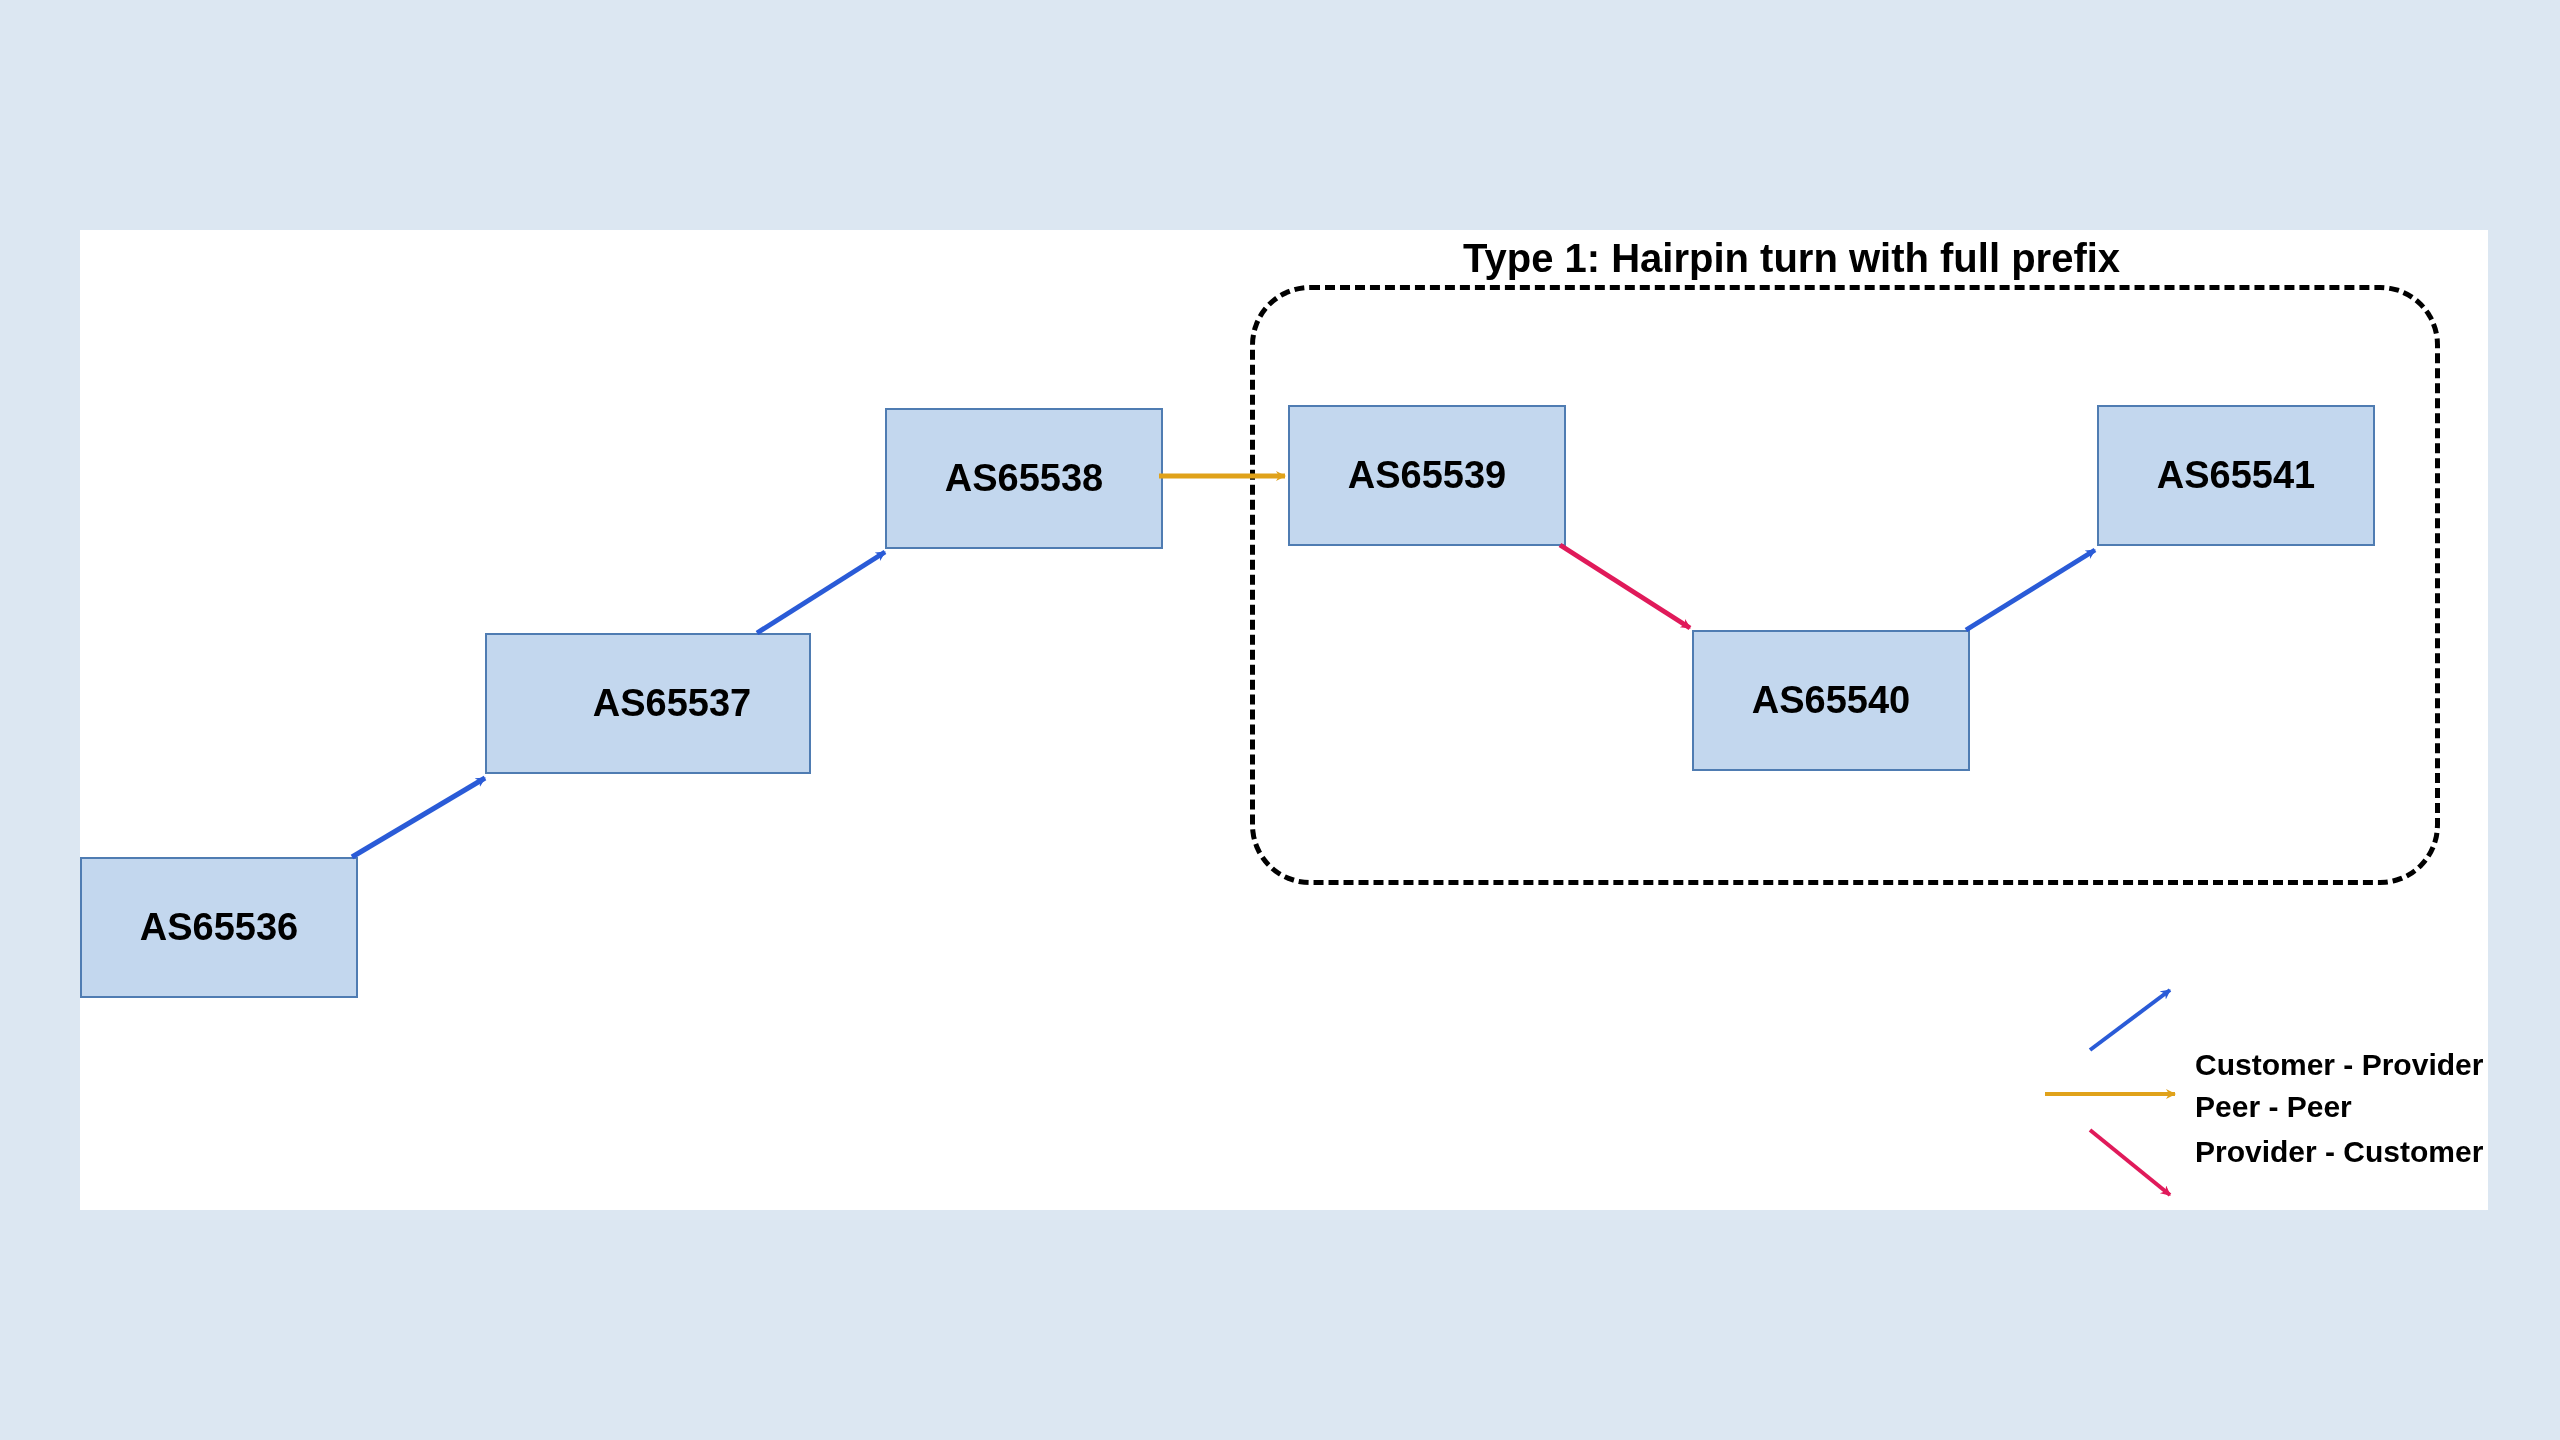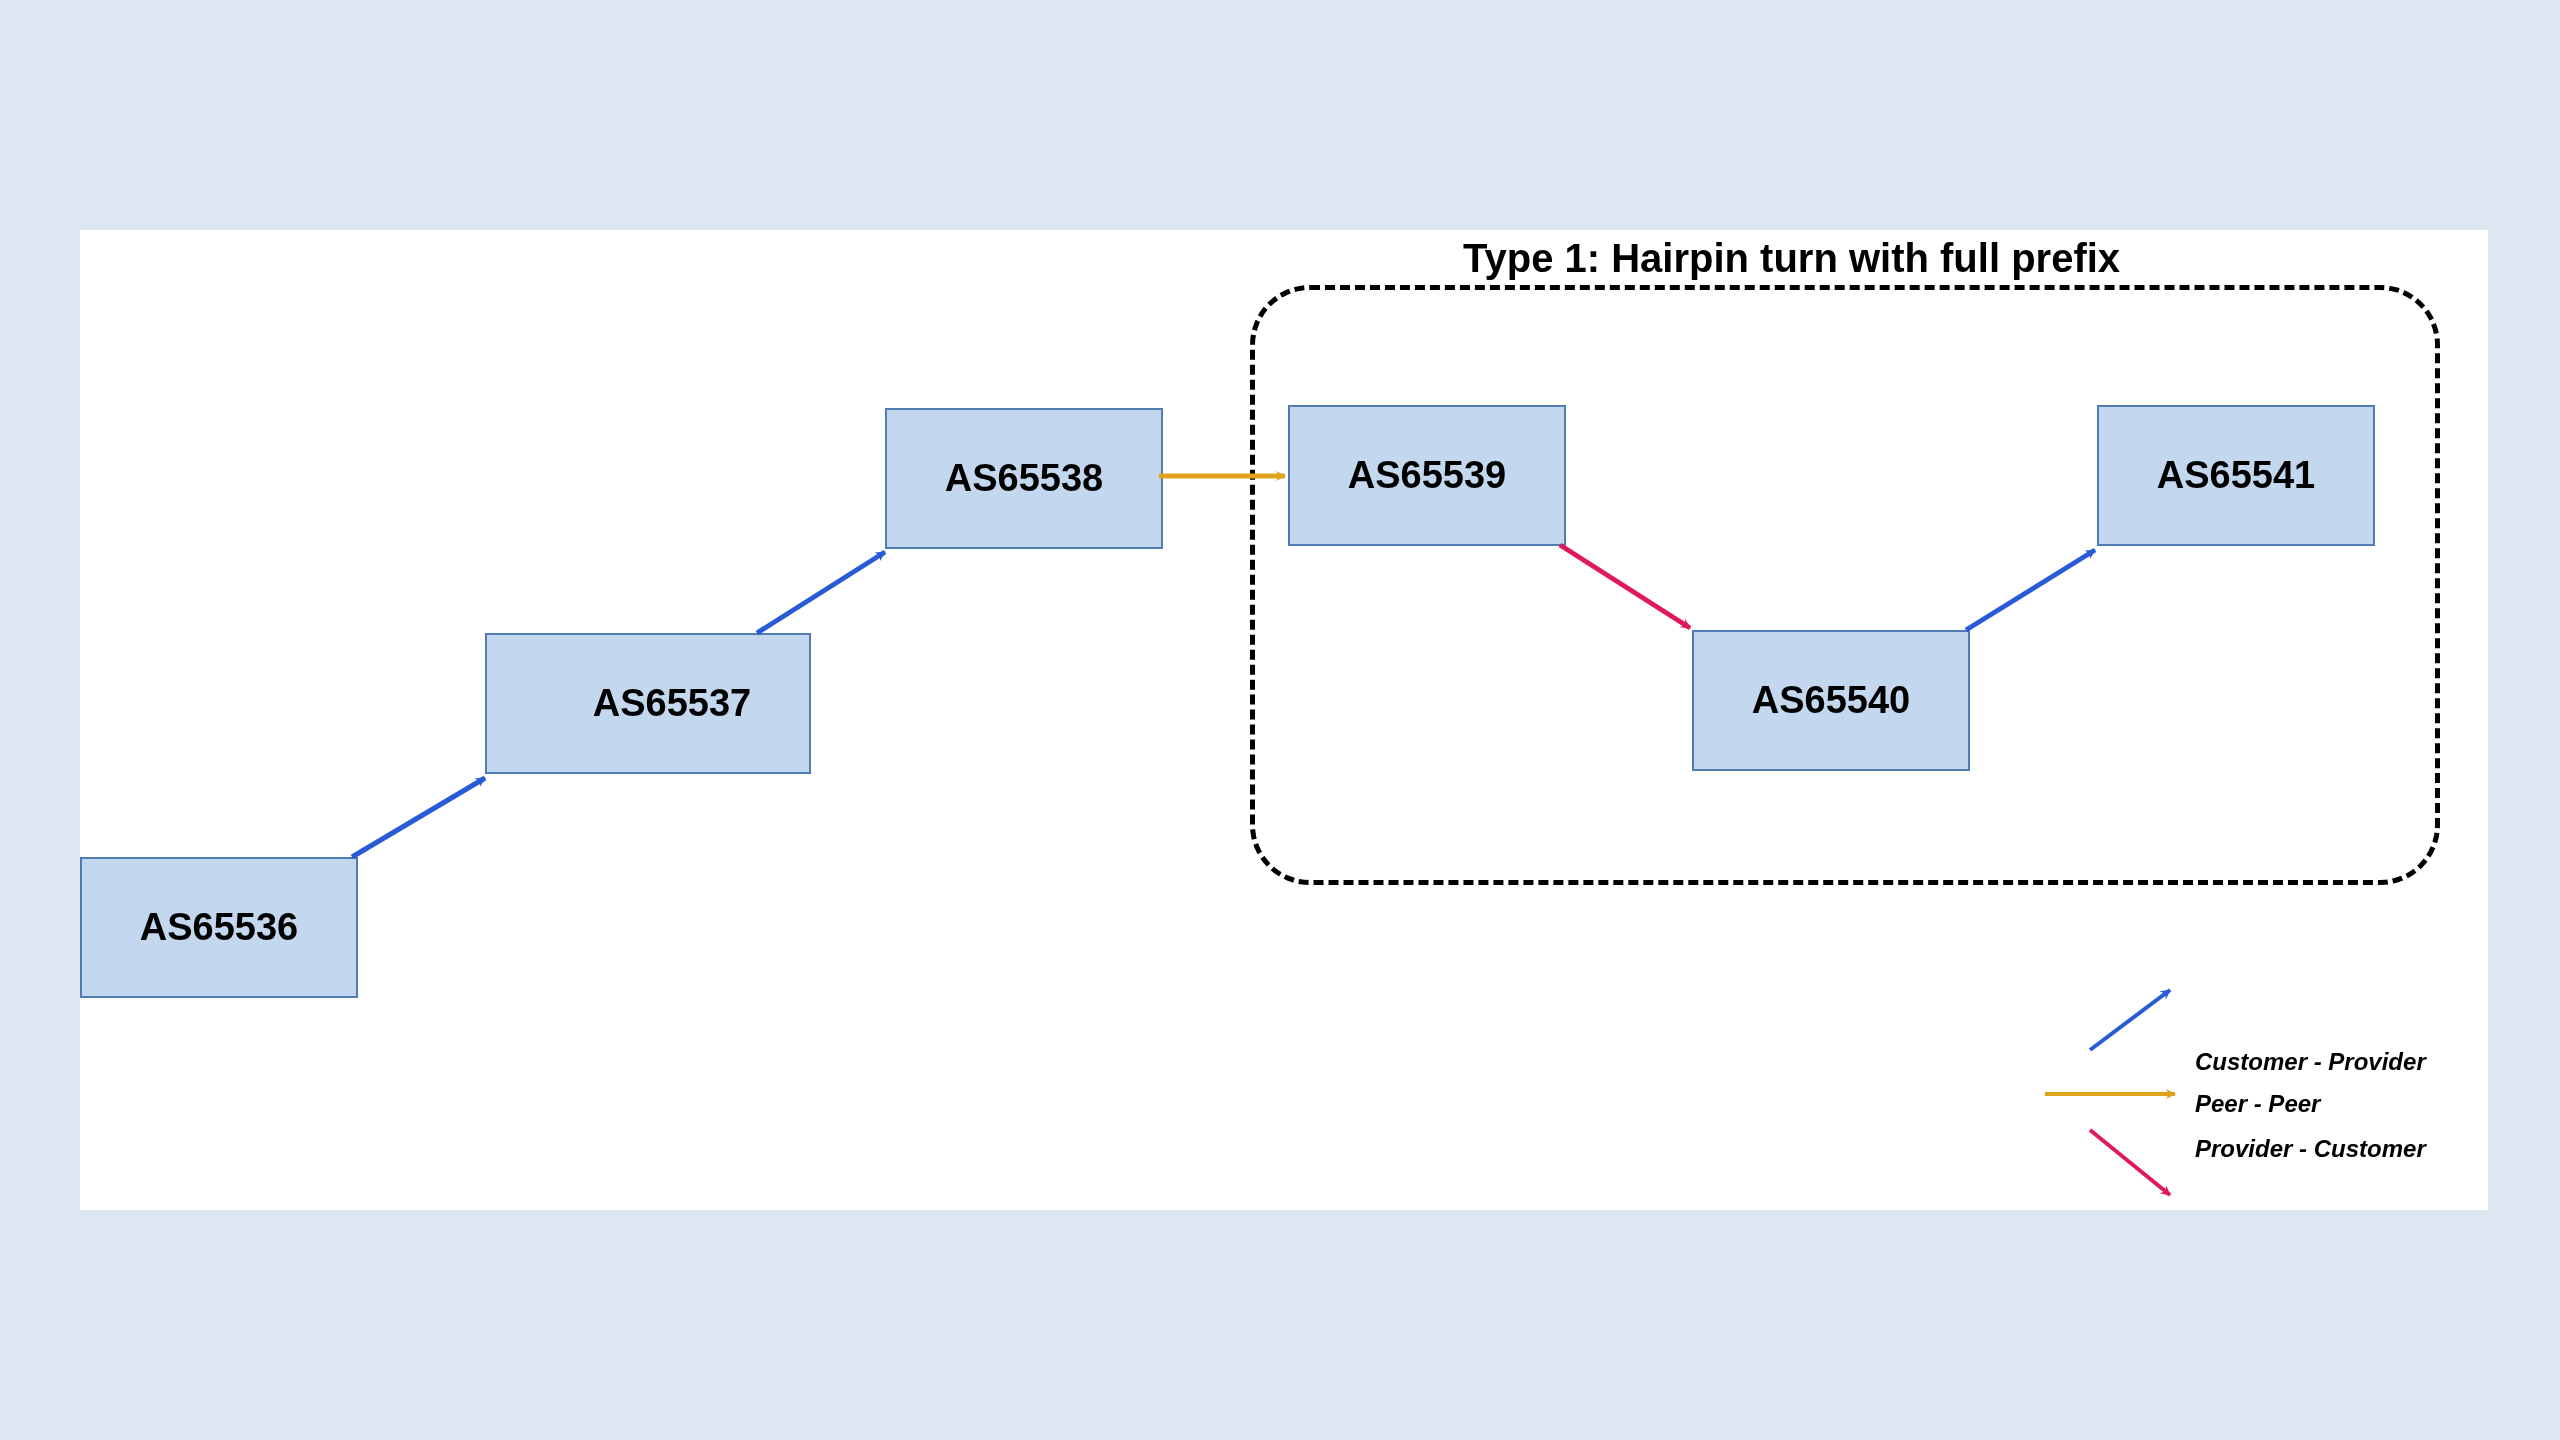--- a/index.html
+++ b/index.html
@@ -37,24 +37,23 @@
     top: 6px;
     left: 1375px;
     font-weight: 700;
     font-size: 40px;
     color: #000;
     margin-left: 8px;
   }
   .legend-text {
     position: absolute;
     font-weight: 600;
-    font-size: 24px;
+    font-size: 30px;
     color: #000;
     white-space: nowrap;
-    font-style: italic;
   }
   .region-box {
     position: absolute;
     border: 5px dashed #000;
     border-radius: 60px;
     background: transparent;
   }
   svg.arrows {
     position: absolute;
     left: 0;

